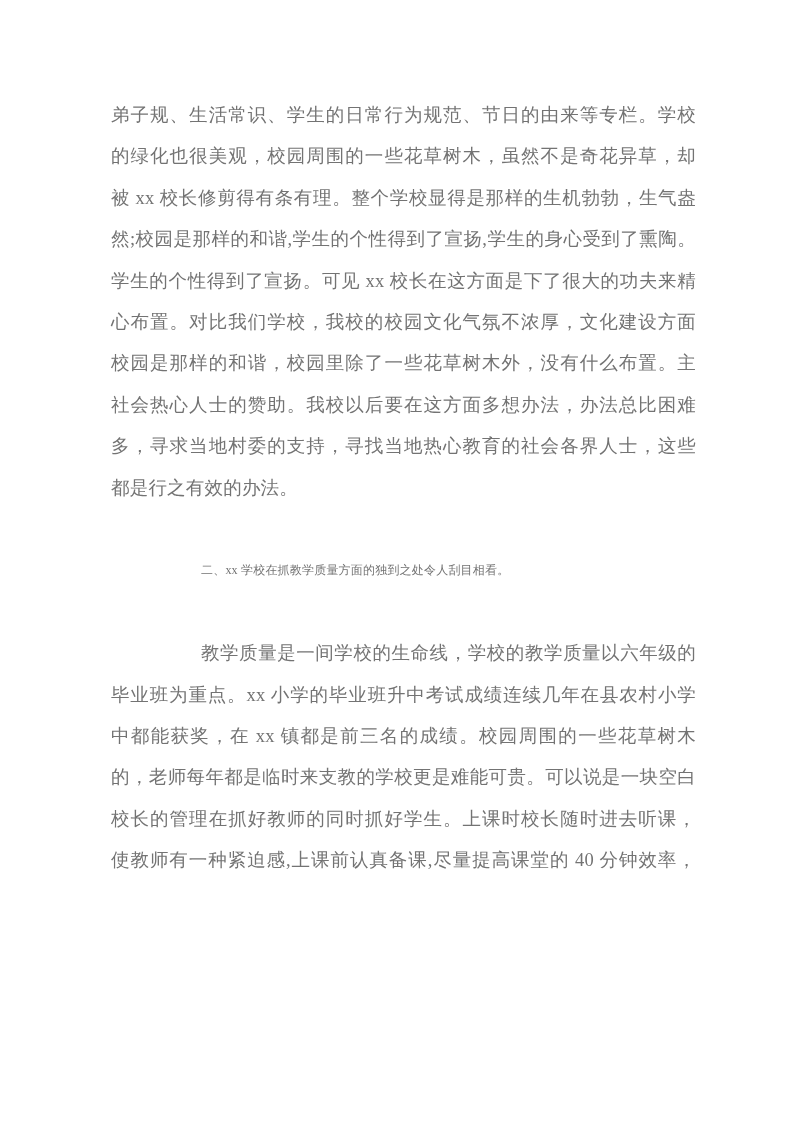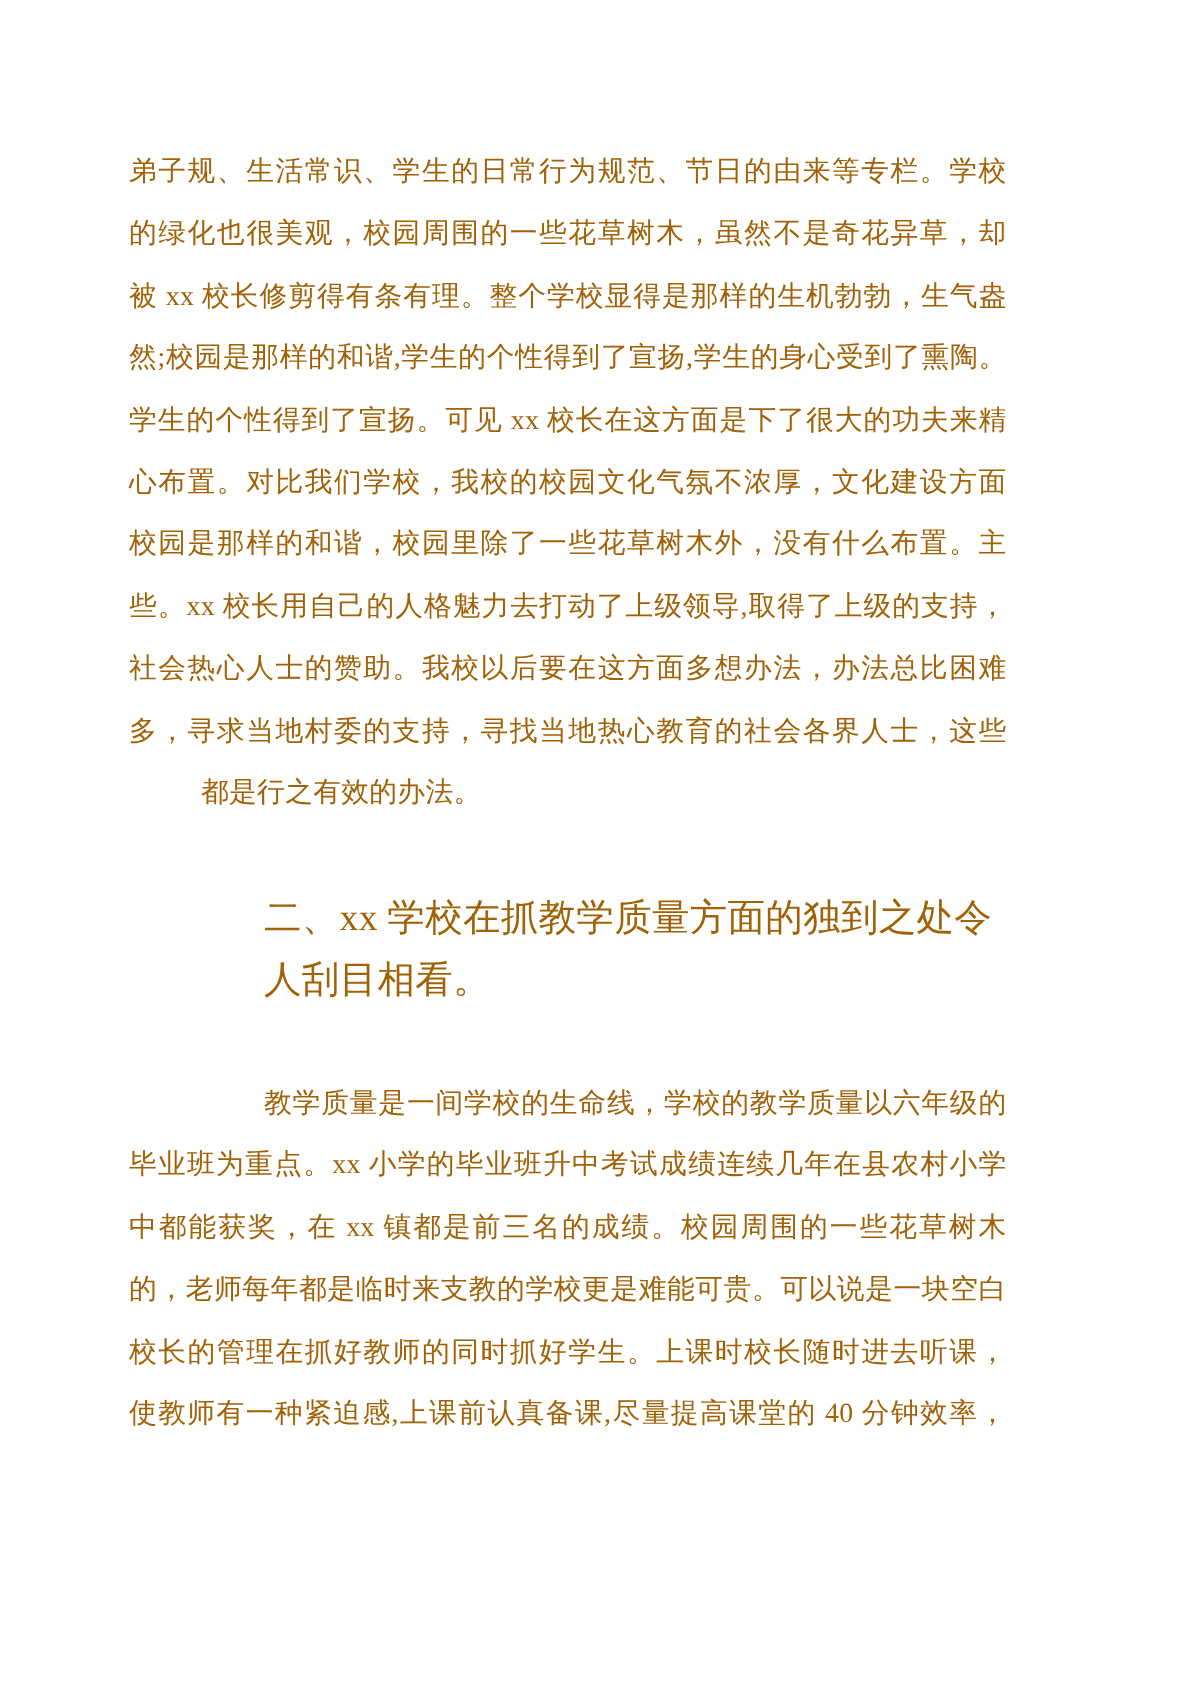--- a/index.html
+++ b/index.html
@@ -10,67 +10,65 @@
   .page {
     position: relative;
     width: 793px;
     height: 1122px;
     background: #ffffff;
     overflow: hidden;
     font-family: "Liberation Serif", "DejaVu Serif", serif;
   }
   .content {
     position: absolute;
-    left: 86px;
+    left: 111px;
     top: 95px;
     width: 585px;
-    color: #a16207;
+    color: #737373;
   }
   .para {
     margin: 0;
   }
   .line {
     font-size: 18.5px;
     line-height: 41.4px;
     text-align: justify;
     text-align-last: justify;
     white-space: normal;
     letter-spacing: 0.2px;
   }
   .line.flush-left {
     text-align: left;
     text-align-last: left;
-    margin-left: 48px;
   }
   .line.first-indent {
     text-indent: 90px;
   }
   .heading {
-    font-size: 25px;
+    font-size: 12px;
     line-height: 41.4px;
     margin: 41.4px 0 41.4px 90px;
     text-align: left;
     letter-spacing: 0.2px;
   }
 </style>
 </head>
 <body>
 
 <div class="page">
   <div class="content">
 
     <div class="para">
       <div class="line">弟子规、生活常识、学生的日常行为规范、节日的由来等专栏。学校</div>
       <div class="line">的绿化也很美观，校园周围的一些花草树木，虽然不是奇花异草，却</div>
       <div class="line">被 xx 校长修剪得有条有理。整个学校显得是那样的生机勃勃，生气盎</div>
       <div class="line">然;校园是那样的和谐,学生的个性得到了宣扬,学生的身心受到了熏陶。</div>
       <div class="line">学生的个性得到了宣扬。可见 xx 校长在这方面是下了很大的功夫来精</div>
       <div class="line">心布置。对比我们学校，我校的校园文化气氛不浓厚，文化建设方面</div>
       <div class="line">校园是那样的和谐，校园里除了一些花草树木外，没有什么布置。主</div>
-      <div class="line">些。xx 校长用自己的人格魅力去打动了上级领导,取得了上级的支持，</div>
       <div class="line">社会热心人士的赞助。我校以后要在这方面多想办法，办法总比困难</div>
       <div class="line">多，寻求当地村委的支持，寻找当地热心教育的社会各界人士，这些</div>
       <div class="line flush-left">都是行之有效的办法。</div>
     </div>
 
     <div class="heading">二、xx 学校在抓教学质量方面的独到之处令人刮目相看。</div>
 
     <div class="para">
       <div class="line first-indent">教学质量是一间学校的生命线，学校的教学质量以六年级的</div>
       <div class="line">毕业班为重点。xx 小学的毕业班升中考试成绩连续几年在县农村小学</div>

